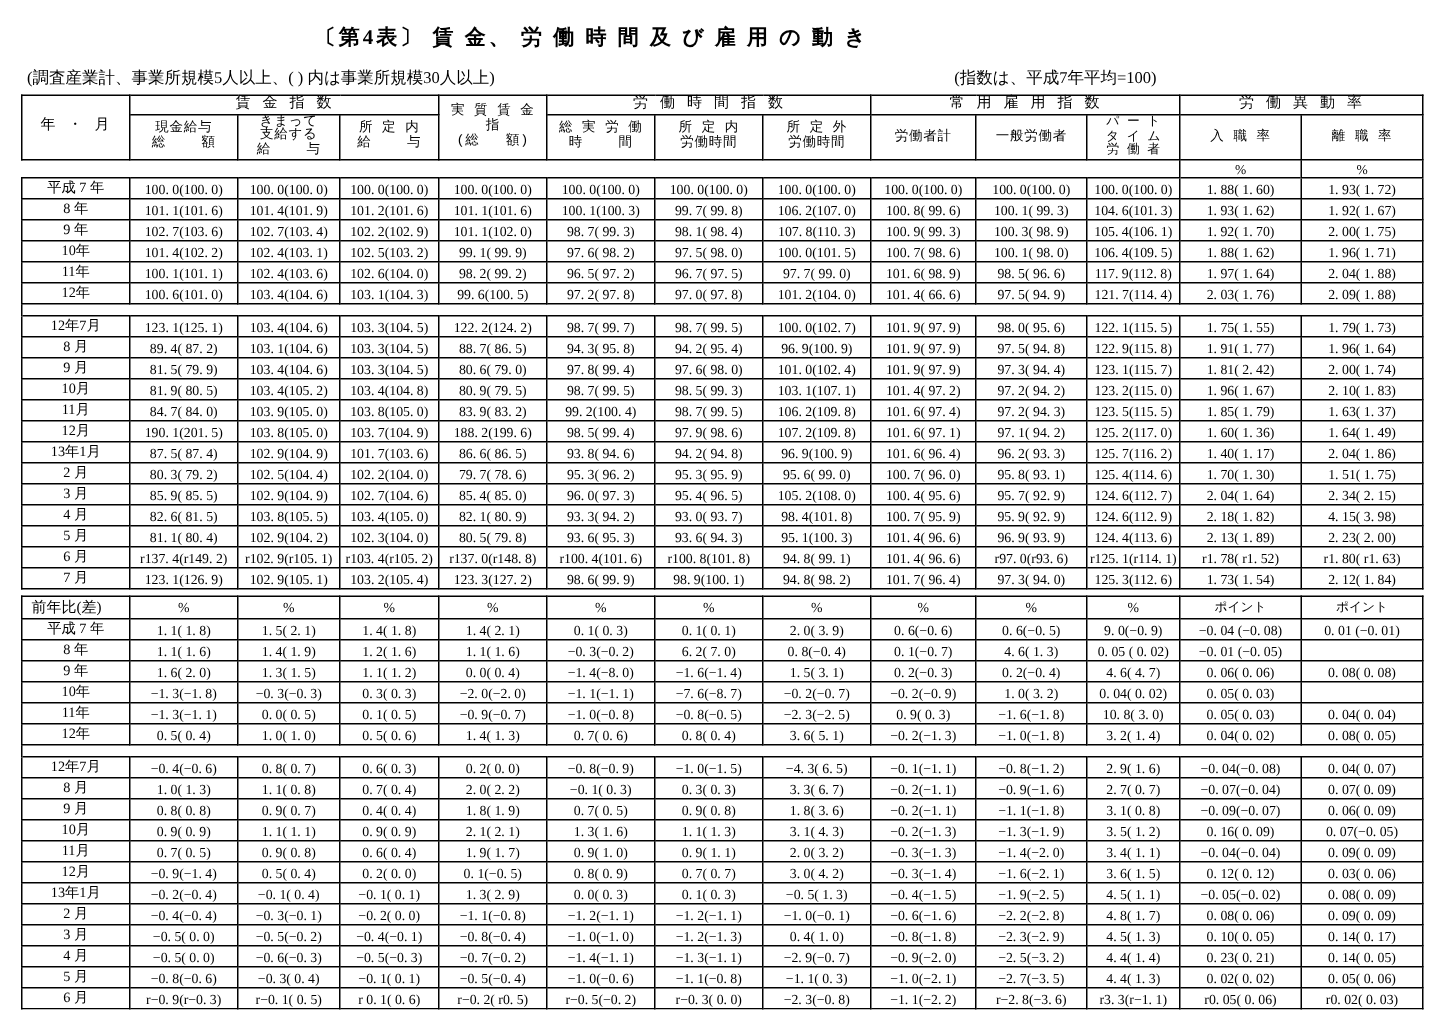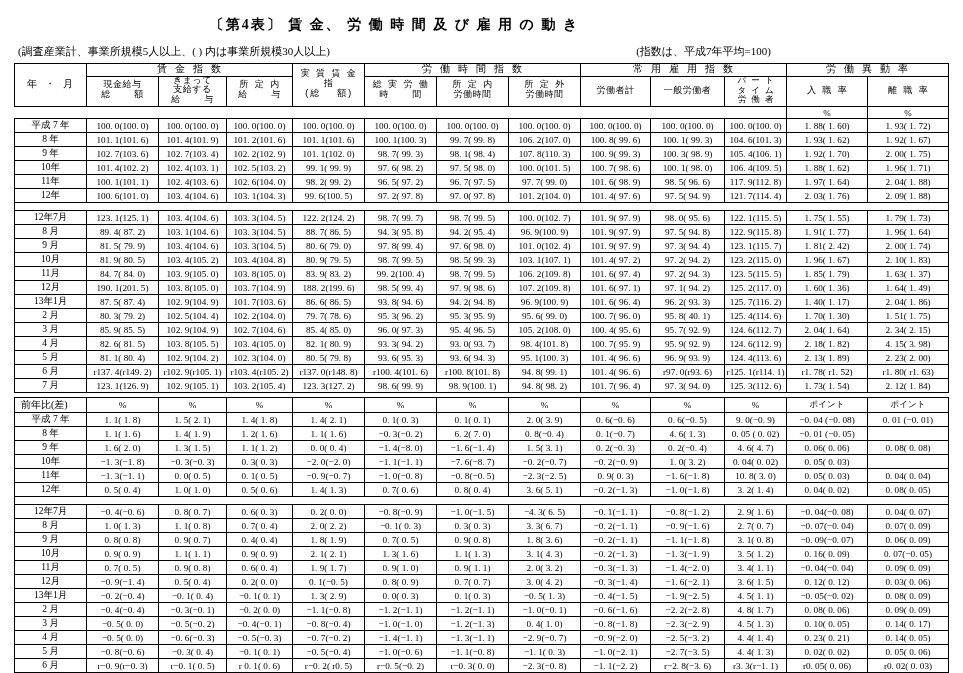--- a/index.html
+++ b/index.html
@@ -214,21 +214,21 @@
         </tr>
         <tr class="row">
           <td class="lbl">12年</td>
           <td class="num">100. 6(101. 0)</td>
           <td class="num">103. 4(104. 6)</td>
           <td class="num">103. 1(104. 3)</td>
           <td class="num">99. 6(100. 5)</td>
           <td class="num">97. 2( 97. 8)</td>
           <td class="num">97. 0( 97. 8)</td>
           <td class="num">101. 2(104. 0)</td>
-          <td class="num">101. 4( 97. 6)</td>
+          <td class="num">101. 4( 66. 6)</td>
           <td class="num">97. 5( 94. 9)</td>
           <td class="num">121. 7(114. 4)</td>
           <td class="num">2. 03( 1. 76)</td>
           <td class="num">2. 09( 1. 88)</td>
         </tr>
       </tbody>
     <tbody>
         <tr class="spacer">
           <td colspan="13" style="border-left:1px solid #000;border-right:1px solid #000;border-top:none;border-bottom:none;"></td>
         </tr>
@@ -342,21 +342,21 @@
         <tr class="row">
           <td class="lbl">2 月</td>
           <td class="num">80. 3( 79. 2)</td>
           <td class="num">102. 5(104. 4)</td>
           <td class="num">102. 2(104. 0)</td>
           <td class="num">79. 7( 78. 6)</td>
           <td class="num">95. 3( 96. 2)</td>
           <td class="num">95. 3( 95. 9)</td>
           <td class="num">95. 6( 99. 0)</td>
           <td class="num">100. 7( 96. 0)</td>
-          <td class="num">95. 8( 40. 1)</td>
+          <td class="num">95. 8( 93. 1)</td>
           <td class="num">125. 4(114. 6)</td>
           <td class="num">1. 70( 1. 30)</td>
           <td class="num">1. 51( 1. 75)</td>
         </tr>
         <tr class="row">
           <td class="lbl">3 月</td>
           <td class="num">85. 9( 85. 5)</td>
           <td class="num">102. 9(104. 9)</td>
           <td class="num">102. 7(104. 6)</td>
           <td class="num">85. 4( 85. 0)</td>

